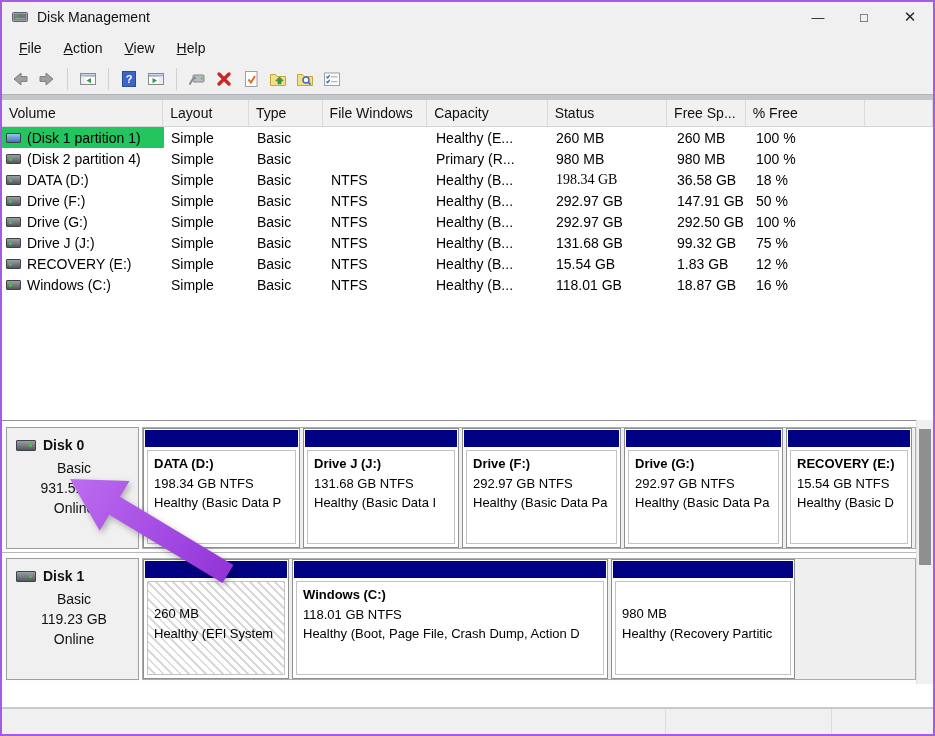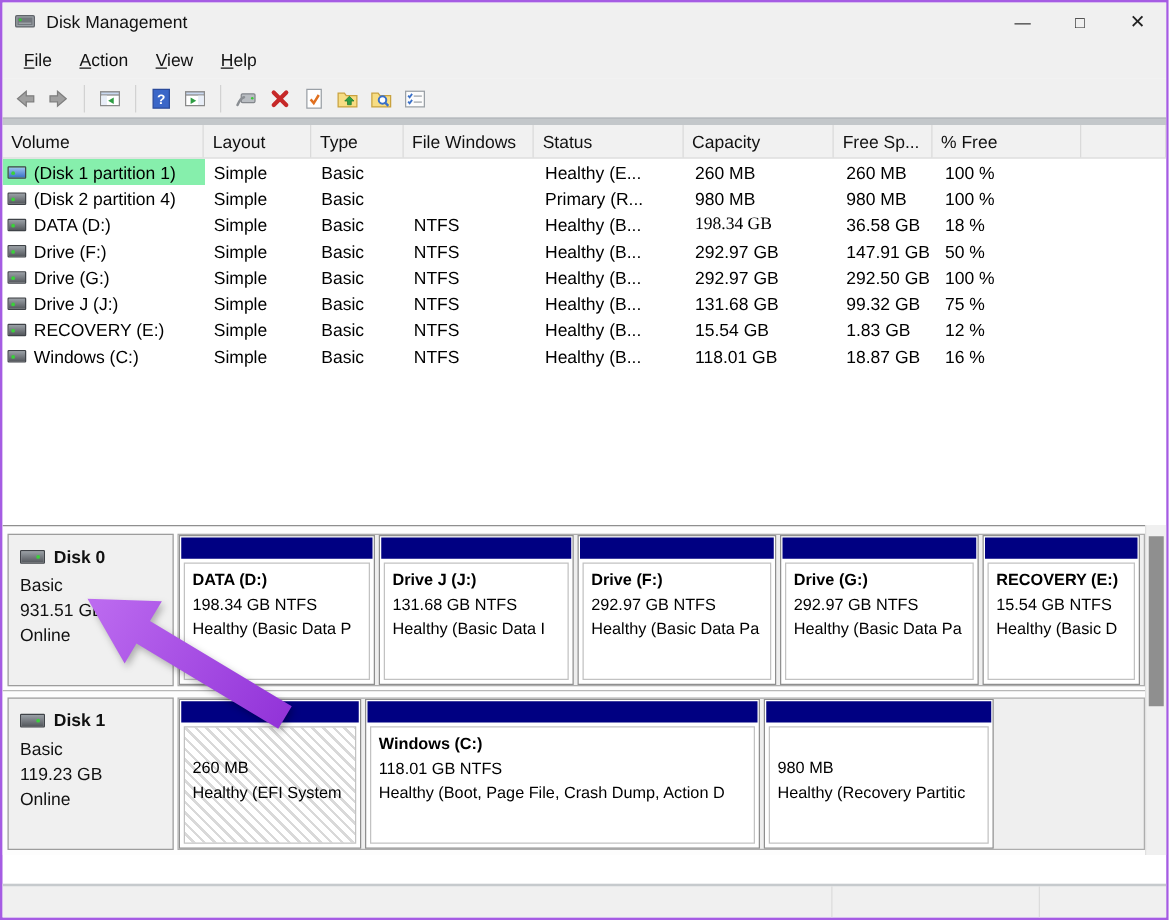--- a/index.html
+++ b/index.html
@@ -25,31 +25,31 @@
   .tb-sep{width:1px;height:22px;background:#d2d2d2;margin:0 4px;}
   .tool-band{position:absolute;top:92px;left:0;right:0;height:6px;background:#c3c7ca;border-top:1px solid #b2b6ba;}
 
   
   .vol-header{position:absolute;top:98px;left:0;right:0;height:27px;background:#f1f1f1;display:flex;border-bottom:1px solid #d6d6d6;}
   .col{height:100%;display:flex;align-items:center;padding-left:7px;font-size:14px;color:#111;border-right:1px solid #dadada;overflow:hidden;white-space:nowrap;}
   .vol-body{position:absolute;top:125px;left:0;right:0;height:293px;background:#fff;overflow:hidden;}
   .vrow{display:flex;height:21px;align-items:center;font-size:14px;color:#000;}
   .vcell{height:100%;display:flex;align-items:center;padding-left:7px;overflow:hidden;white-space:nowrap;}
   .vcell.first{padding-left:4px;gap:6px;}
-  .vrow.selected .vcell.first{background:#86efac;}
+  .vrow.selected .vcell.first{background:#22c55e;}
   .disk-ico{width:15px;height:10px;border-radius:1px;background:linear-gradient(#9aa0a6,#54585d);border:1px solid #3f4348;position:relative;flex:none;}
   .disk-ico::after{content:"";position:absolute;left:2px;top:3px;width:3px;height:3px;border-radius:50%;background:#3ad13a;}
   .disk-ico.blue{background:linear-gradient(#9cc4ee,#3a72c8);}
 
   
   .bottom-pane{position:absolute;top:418px;left:0;right:0;height:264px;background:#fdfdfd;border-top:1px solid #8f8f8f;}
   .pane-sep{position:absolute;left:0;right:17px;top:131px;height:1px;background:#b7b7b7;}
   .disk-row{position:absolute;left:0;right:17px;height:122px;}
   .disk-row.r0{top:6px;} .disk-row.r1{top:137px;}
-  .disk-label{position:absolute;left:4px;top:0;width:133px;height:100%;background:var(--chrome);border:1px solid #9d9d9d;padding:8px 6px 0 9px;font-size:14px;color:#111;line-height:1.42;}
+  .disk-label{position:absolute;left:4px;top:0;width:133px;height:100%;background:var(--chrome);border:1px solid #9d9d9d;padding:8px 6px 0 9px;font-size:14px;color:#111;line-height:1.42;text-align:center;}
   .disk-title{display:flex;align-items:center;gap:7px;font-weight:bold;margin-bottom:3px;}
   .drive-glyph{width:20px;height:11px;border-radius:1px;background:linear-gradient(#9aa0a6,#54585d);border:1px solid #3f4348;position:relative;flex:none;}
   .drive-glyph::after{content:"";position:absolute;right:3px;top:3px;width:3px;height:3px;border-radius:50%;background:#3ad13a;}
   .parts{position:absolute;left:140px;top:0;right:0;height:100%;background:#efefef;border:1px solid #adadad;display:flex;gap:3px;}
   .part{height:100%;border:1px solid #8f8f8f;background:#fff;display:flex;flex-direction:column;flex:none;}
   .part-head{height:17px;flex:none;background:var(--navy);margin:1px 1px 0 1px;}
   .part-body{flex:1;margin:3px;border:1px solid #c2c2c2;padding:3px 2px 0 6px;overflow:hidden;white-space:nowrap;font-size:13px;line-height:1.5;color:#000;background:#fff;}
   .part.efi .part-body{background:repeating-linear-gradient(45deg,#ffffff 0px,#ffffff 4px,#d9d9d9 4px,#d9d9d9 6px);}
   .p-name{font-weight:bold;min-height:19px;}
   .vscroll{position:absolute;right:0;top:418px;width:17px;height:264px;background:var(--chrome);border-left:1px solid #e0e0e0;}
@@ -179,25 +179,25 @@
       </div>
       <div class="col" style="width: 86px;">
         <span class="col-label">Layout</span>
       </div>
       <div class="col" style="width: 74px;">
         <span class="col-label">Type</span>
       </div>
       <div class="col" style="width: 105px;">
         <span class="col-label">File Windows</span>
       </div>
+      <div class="col" style="width: 121px;">
+        <span class="col-label">Capacity</span>
+      </div>
       <div class="col" style="width: 120px;">
         <span class="col-label">Status</span>
-      </div>
-      <div class="col" style="width: 121px;">
-        <span class="col-label">Capacity</span>
       </div>
       <div class="col" style="width: 79px;">
         <span class="col-label">Free Sp...</span>
       </div>
       <div class="col" style="width: 120px;">
         <span class="col-label">% Free</span>
       </div>
       <div class="col" style="width: 68px;">
         <span class="col-label"></span>
       </div>

